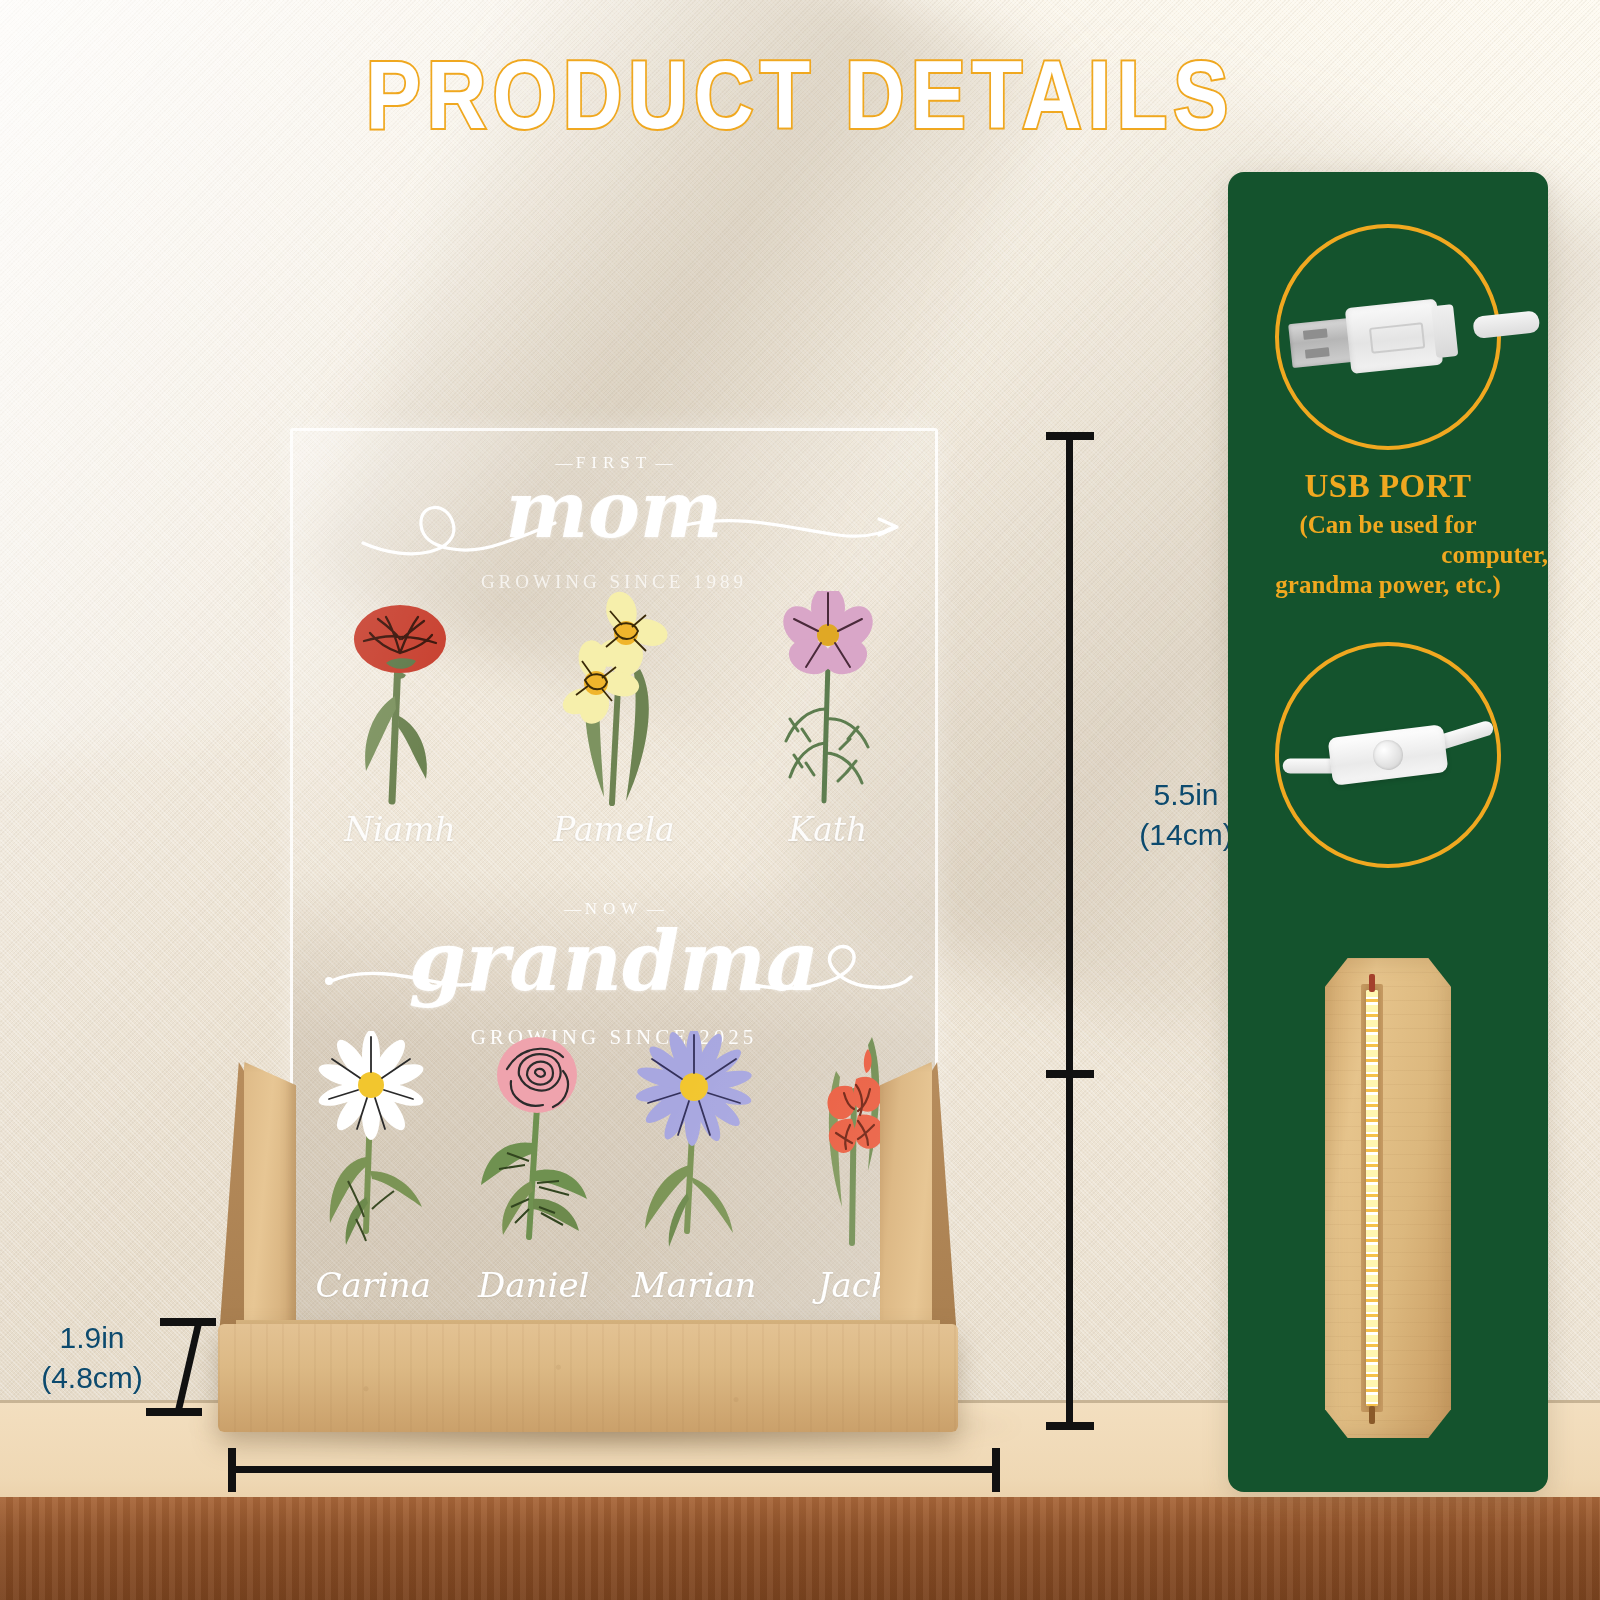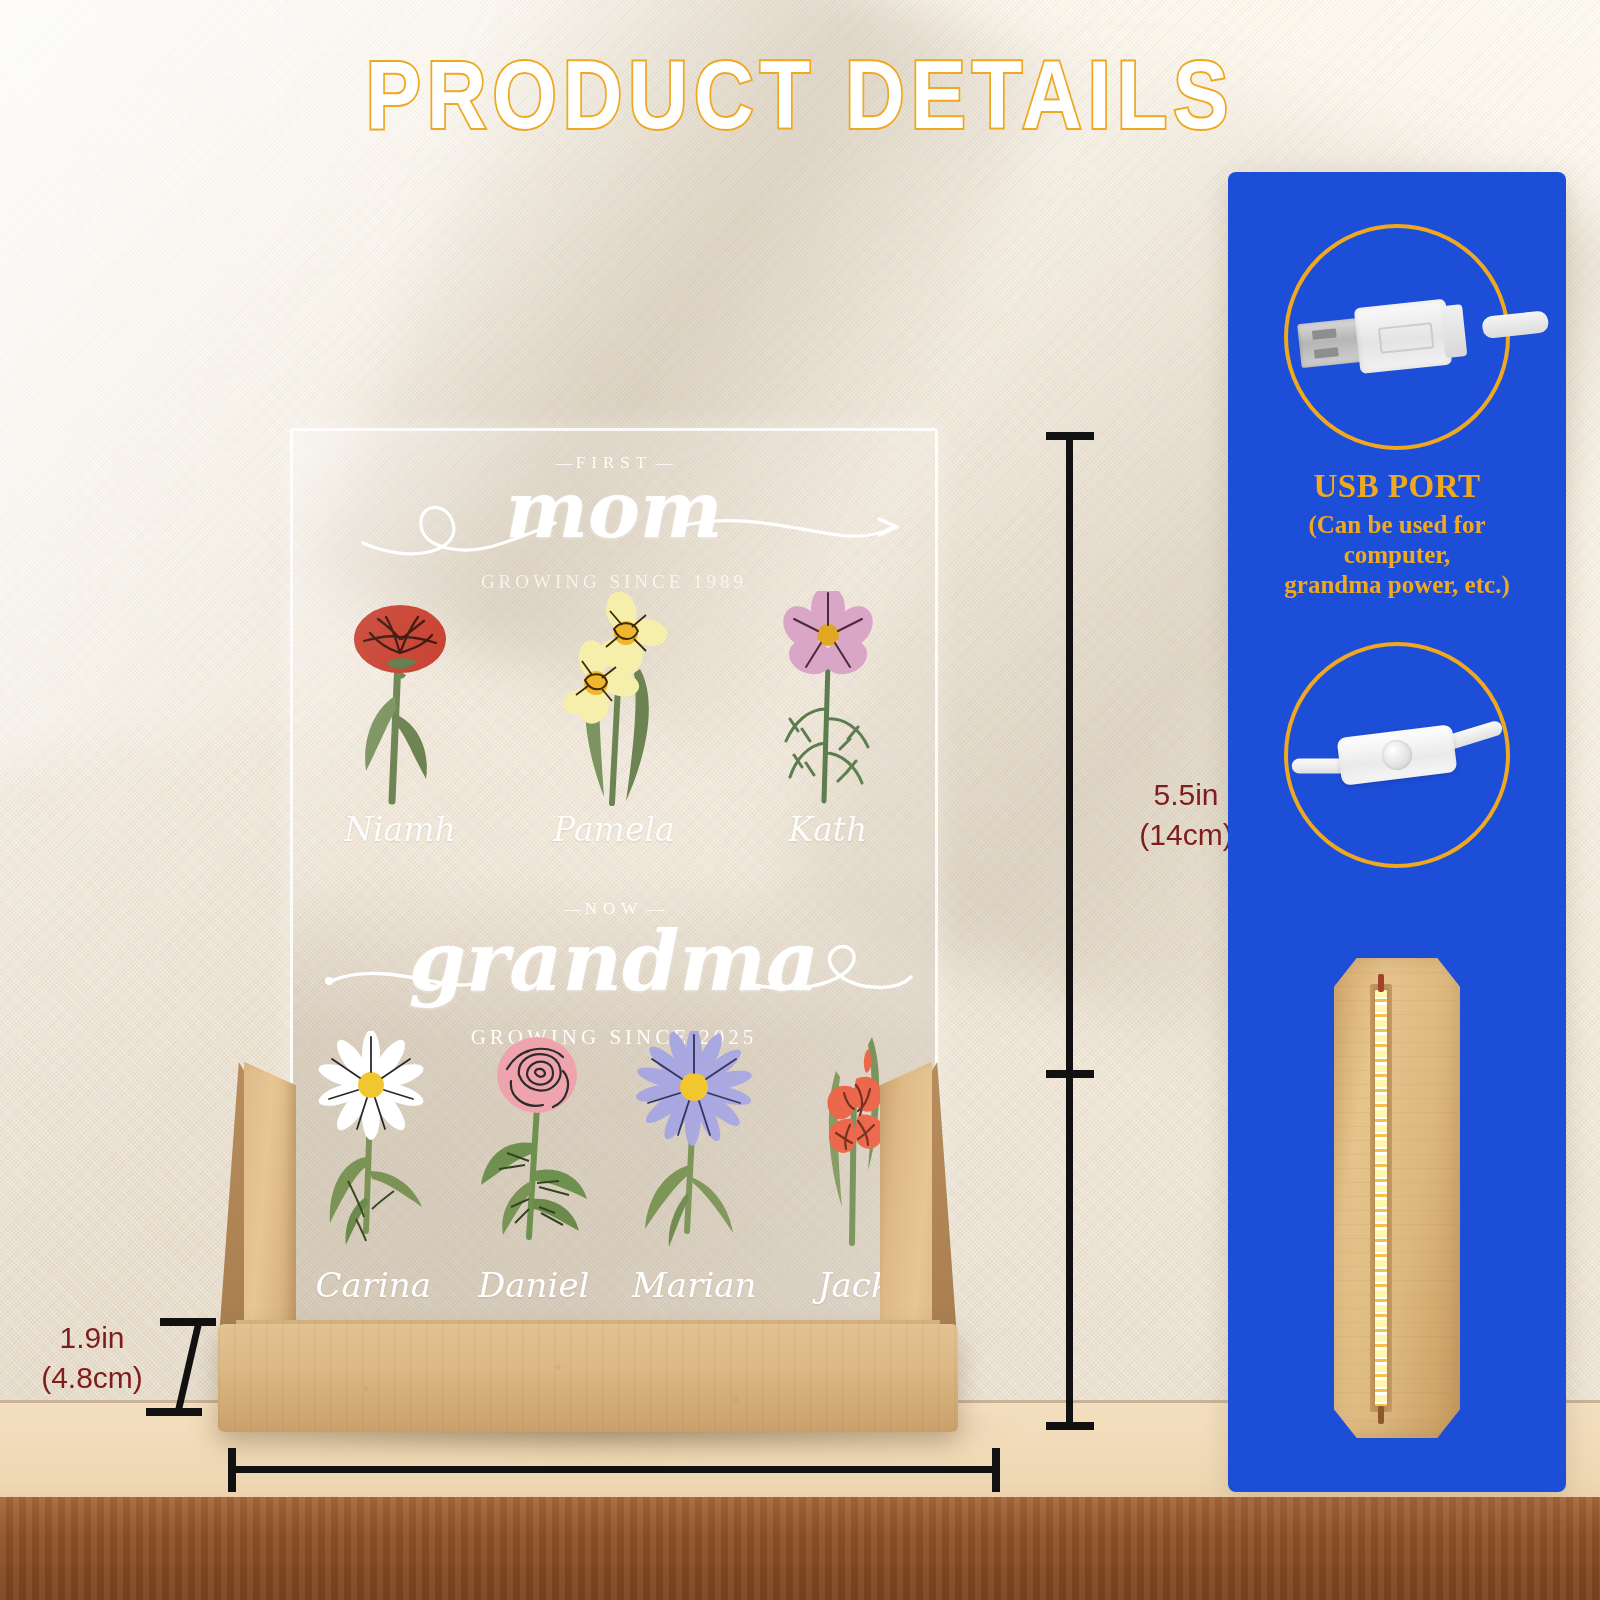--- a/index.html
+++ b/index.html
@@ -154,29 +154,28 @@
   }
   .stand-shadow{
     position:absolute;left:190px;top:1408px;width:830px;height:44px;
     background:radial-gradient(ellipse at 50% 40%, rgba(110,85,55,.40) 0%, rgba(110,85,55,0) 72%);
     filter:blur(8px);pointer-events:none;
   }
   
   .dim-v{position:absolute;background:#111;}
   .dim-h{position:absolute;background:#111;}
   .dim-label{
-    position:absolute;color:#7f1d1d;font-size:30px;line-height:40px;text-align:center;
+    position:absolute;color:#0c4a6e;font-size:30px;line-height:40px;text-align:center;
     font-family:"Liberation Sans", sans-serif;
   }
   
   .card{
     position:absolute;left:1228px;top:172px;width:320px;height:1320px;
-    background:#1d4ed8;border-radius:8px;
+    background:#14532d;border-radius:16px;
     box-shadow:0 8px 26px rgba(120,100,75,.22);
-    padding-left:18px;
   }
   .circle{
     position:absolute;left:50%;transform:translateX(-50%);
     width:218px;height:218px;border-radius:50%;
     border:4px solid #f0a820;
   }
   .cap{
     position:absolute;left:0;width:100%;text-align:center;
     color:#f0a820;font-family:"Liberation Serif", serif;font-weight:bold;
   }
@@ -525,21 +524,21 @@
       <div class="usb-wrap">
         <div class="usb-metal"></div>
         <div class="usb-body">
           <div class="usb-trident"></div>
         </div>
         <div class="usb-cable"></div>
       </div>
     </div>
     <div class="cap big" style="top:296px;">USB PORT</div>
     <div class="cap small" style="top:338px;">(Can be used for</div>
-    <div class="cap small" style="top:368px;">computer,</div>
+    <div class="cap small" style="top:368px;text-align:right;">computer,</div>
     <div class="cap small" style="top:398px;">grandma power, etc.)</div>
 
     <div class="circle" style="top:470px;">
       <div class="sw-wrap">
         <div class="sw-cord-l"></div>
         <div class="sw-cord-r"></div>
         <div class="sw-body">
           <div class="sw-btn"></div>
         </div>
       </div>

